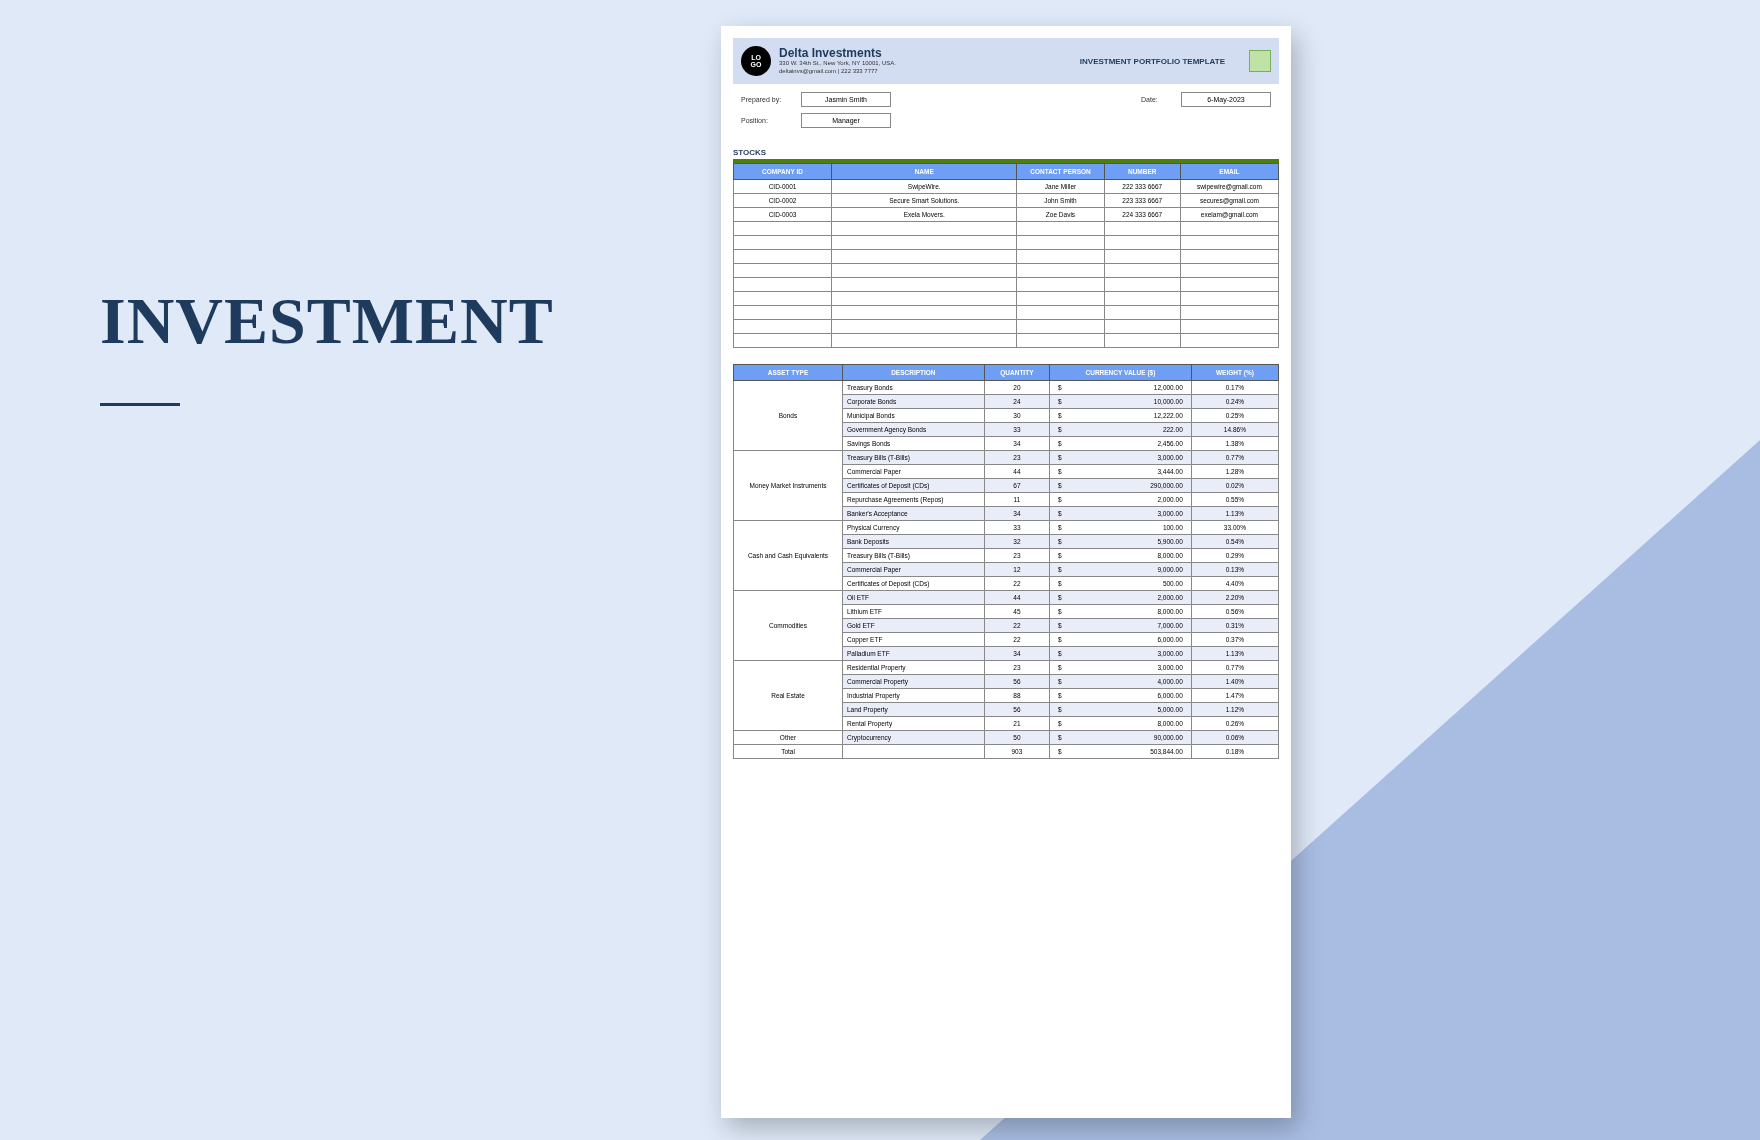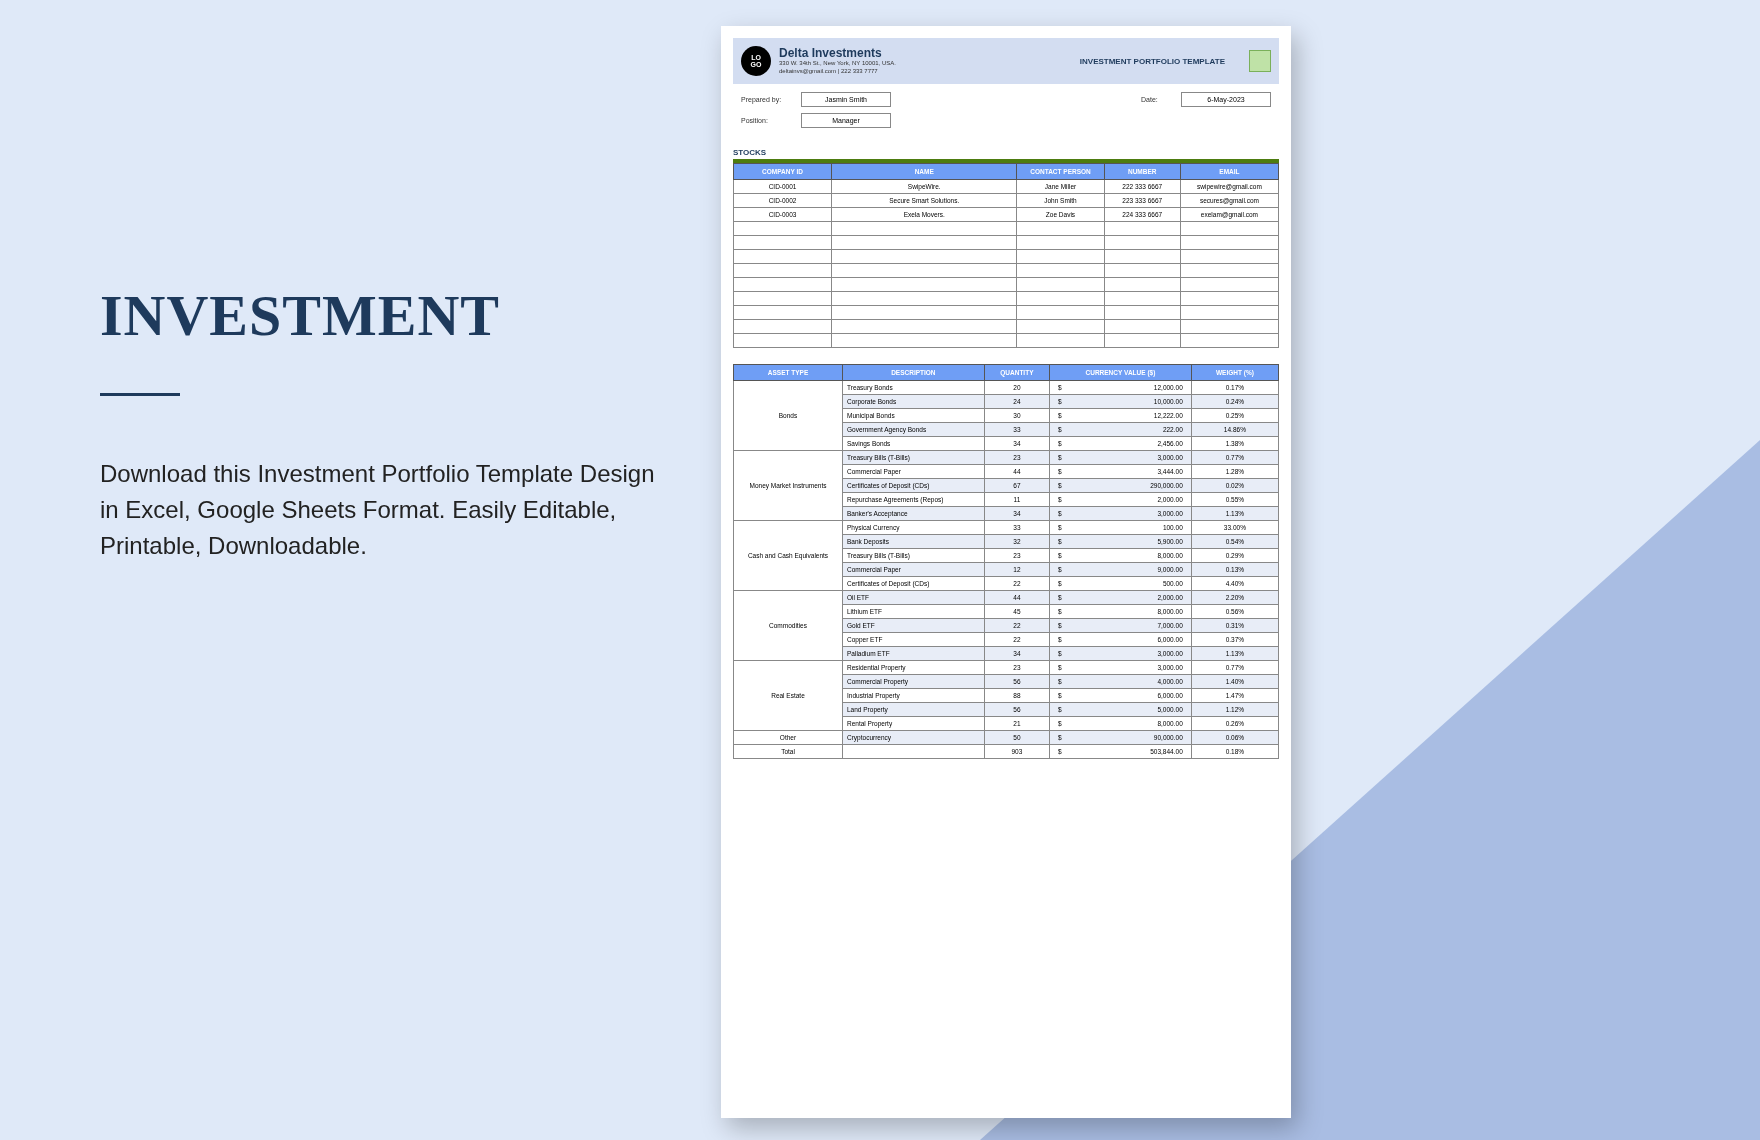--- a/index.html
+++ b/index.html
@@ -21,21 +21,21 @@
     border-top: 700px solid transparent;
   }
   .left-panel {
     position: absolute;
     left: 100px;
     top: 280px;
     width: 560px;
   }
   .title {
     font-family: Georgia, "Times New Roman", serif;
-    font-size: 58px;
+    font-size: 66px;
     color: #1e3a5c;
     line-height: 1.25;
     letter-spacing: 1px;
   }
   .underline {
     width: 80px;
     height: 3px;
     background: #1e3a5c;
     margin-top: 40px;
     margin-bottom: 60px;
@@ -150,21 +150,20 @@
 </head>
 <body>
 
 <div class="bg-triangle"></div>
 
 <div class="left-panel">
   <h1 class="title">
     <span>INVESTMENT</span><br>
   </h1>
   <div class="underline"></div>
-  <p class="description">Download this Investment Portfolio Template Design in Excel, Google Sheets Format. Easily Editable, Printable, Downloadable.</p>
 </div>
 
 <div class="sheet">
   <div class="sheet-header">
     <div class="logo">
       <span>LO</span>
       <span>GO</span>
     </div>
     <div class="company-block">
       <div class="company-name">Delta Investments</div>

